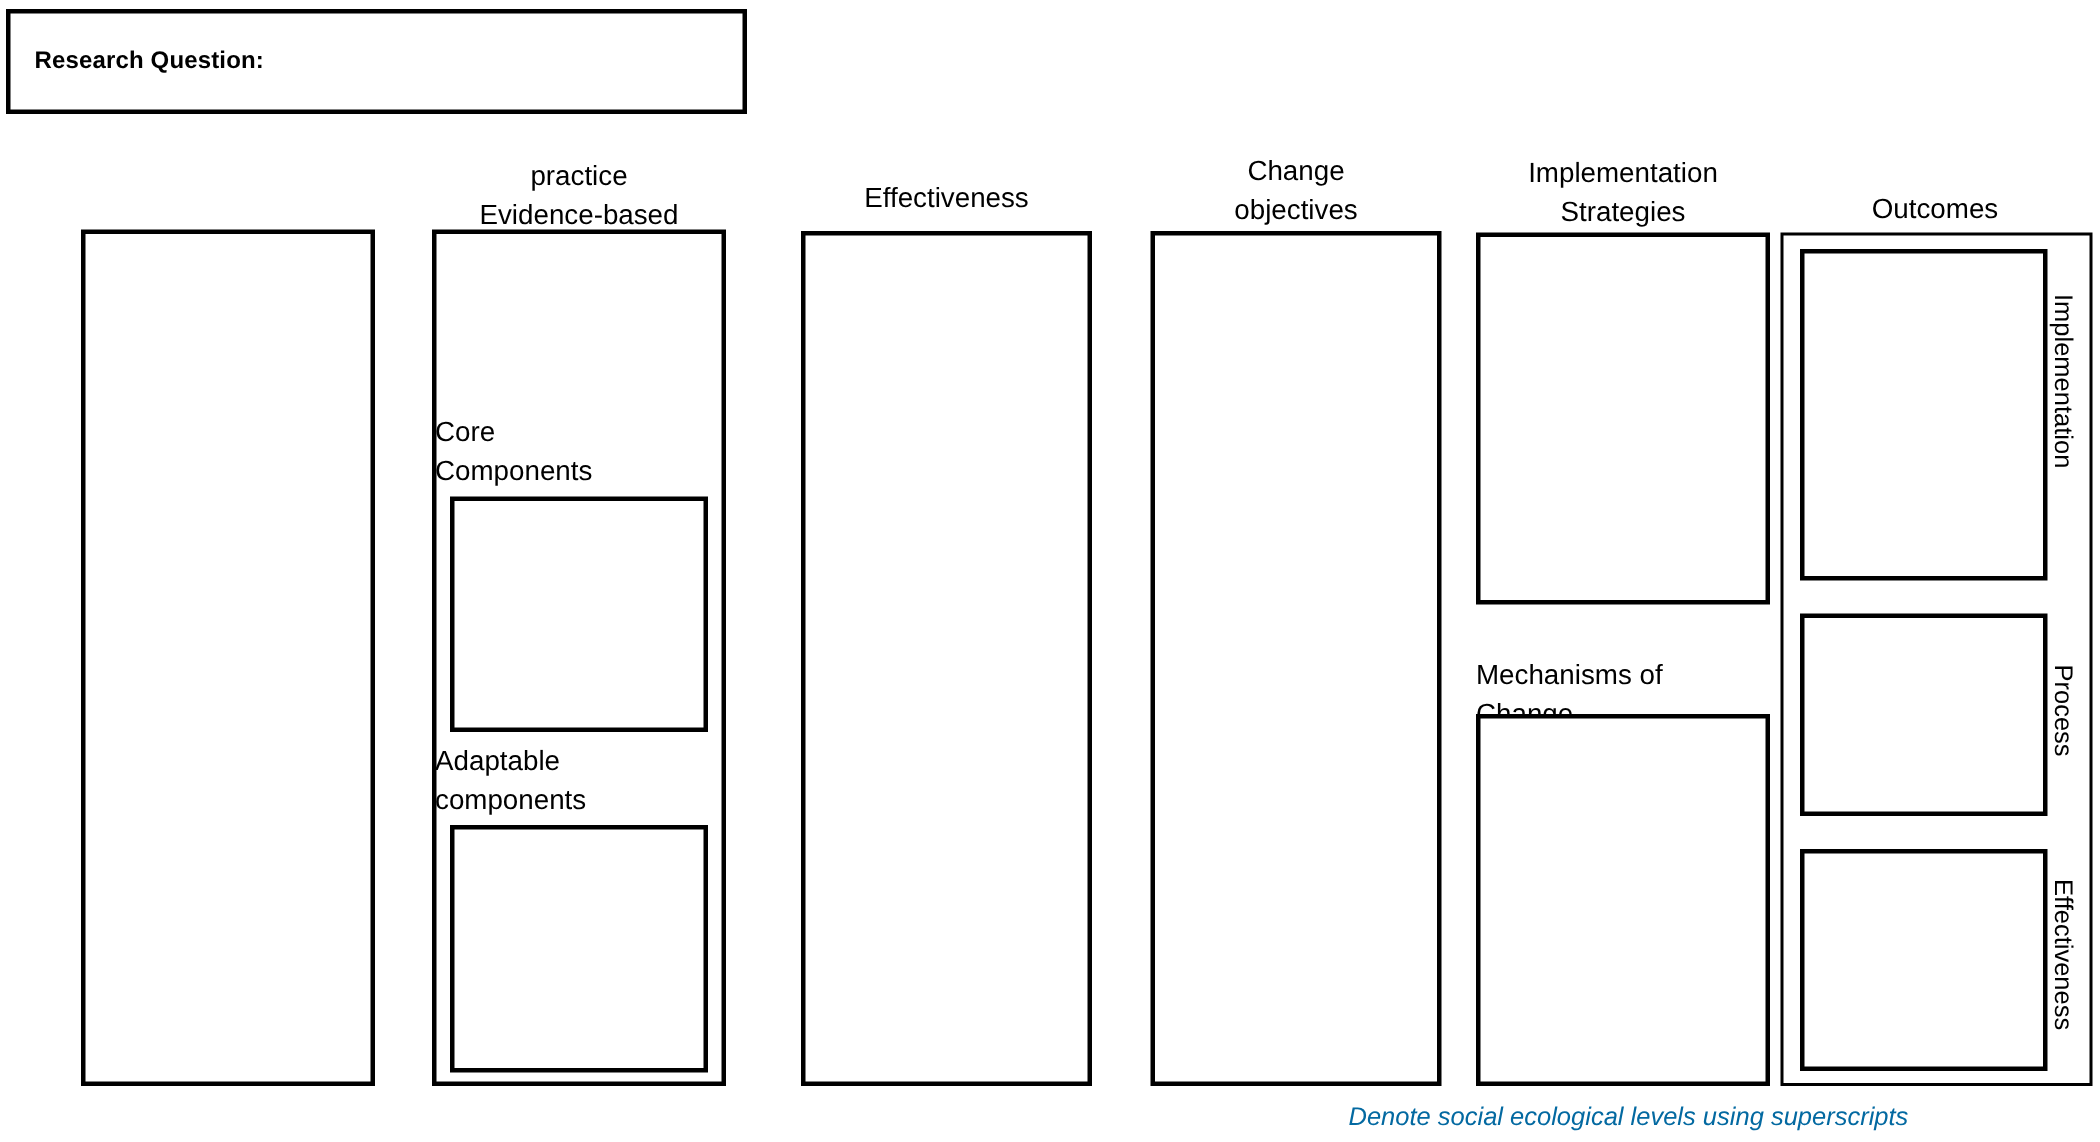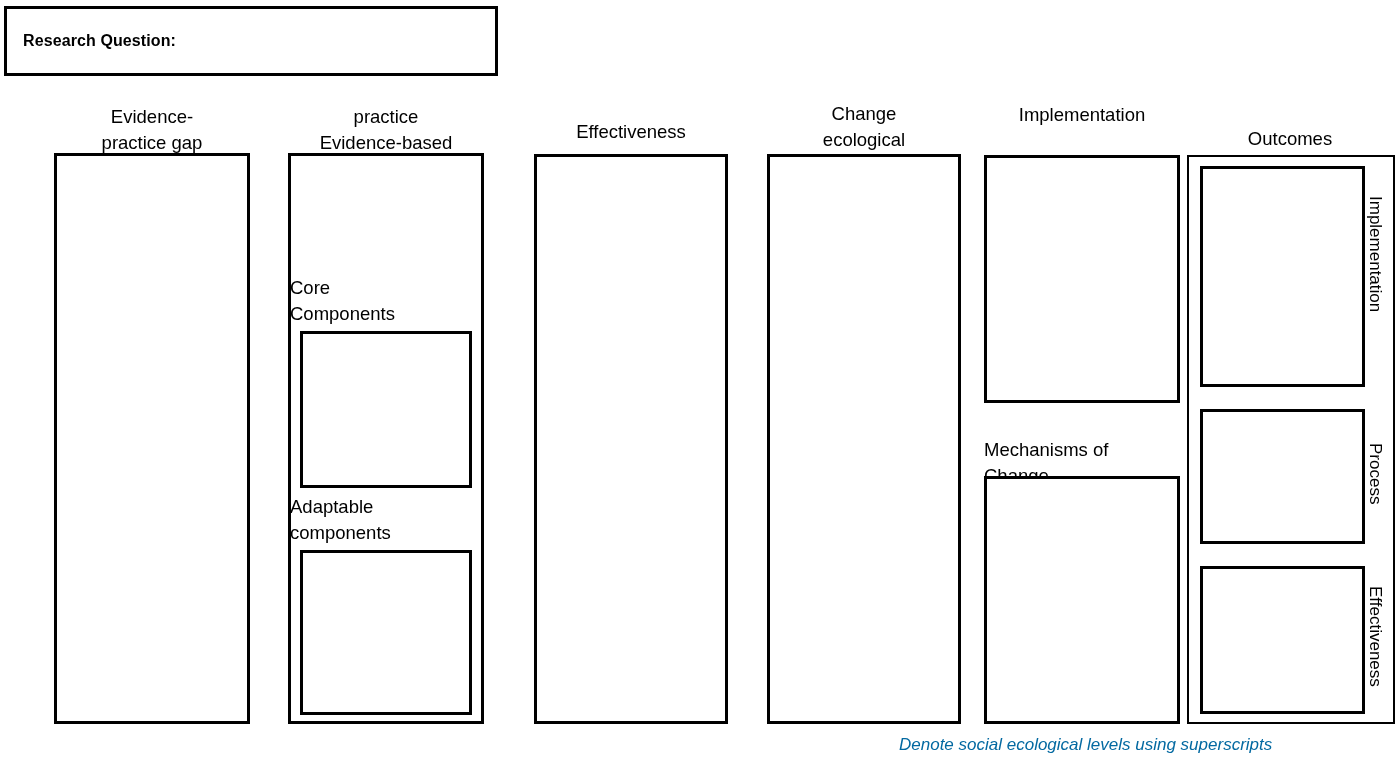--- a/index.html
+++ b/index.html
@@ -98,24 +98,20 @@
 </style>
 </head>
 <body>
 
 <div id="canvas">
 
   <div class="rq-box">
     <span class="rq-label">Research Question:</span>
   </div>
 
-  <div class="col-header" style="left:54px; top:104px; width:196px;">
-    <div>Evidence-</div>
-    <div>practice gap</div>
-  </div>
   <div class="box" style="left:54px; top:153px; width:196px; height:571px;"></div>
 
   <div class="col-header" style="left:288px; top:104px; width:196px;">
     <div>practice</div>
     <div>Evidence-based</div>
   </div>
   <div class="box" style="left:288px; top:153px; width:196px; height:571px;"></div>
 
   <div class="inner-label" style="left:290px; top:275px; width:192px;">
     <div>Core</div>
@@ -129,26 +125,27 @@
   </div>
   <div class="box" style="left:300px; top:550px; width:172px; height:165px;"></div>
 
   <div class="col-header" style="left:534px; top:119px; width:194px;">
     <div>Effectiveness</div>
   </div>
   <div class="box" style="left:534px; top:154px; width:194px; height:570px;"></div>
 
   <div class="col-header" style="left:767px; top:101px; width:194px;">
     <div>Change</div>
-    <div>ecological</div>
+    <div>objectives</div>
   </div>
   <div class="box" style="left:767px; top:154px; width:194px; height:570px;"></div>
 
   <div class="col-header" style="left:984px; top:102px; width:196px;">
     <div>Implementation</div>
+    <div>Strategies</div>
   </div>
   <div class="box" style="left:984px; top:155px; width:196px; height:248px;"></div>
 
   <div class="inner-label" style="left:984px; top:437px; width:196px;">
     <div>Mechanisms of</div>
     <div>Change</div>
   </div>
   <div class="box" style="left:984px; top:476px; width:196px; height:248px;"></div>
 
   <div class="col-header" style="left:1187px; top:126px; width:206px;">

